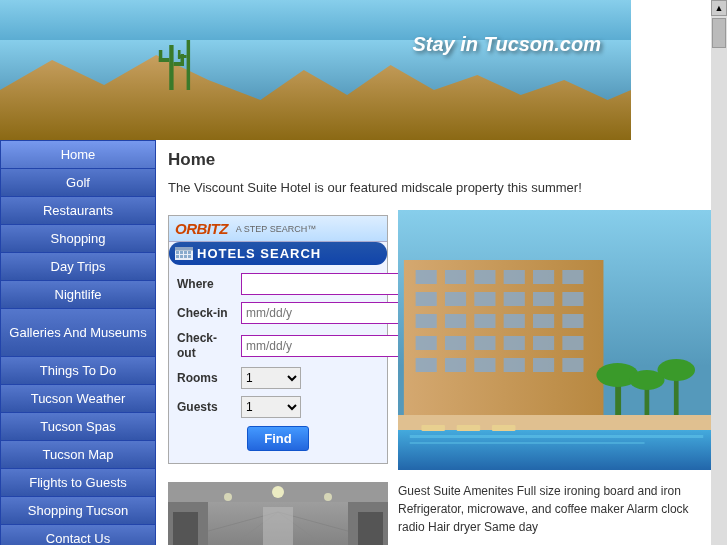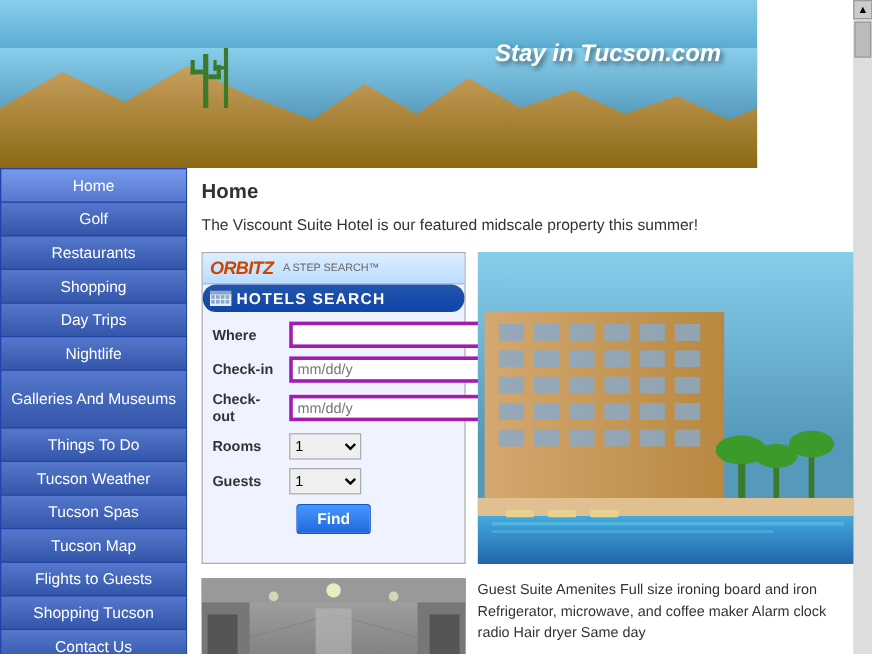--- a/index.html
+++ b/index.html
@@ -79,20 +79,21 @@
       font-size: 13px;
       color: #333;
       margin-bottom: 12px;
       line-height: 1.5;
     }
 
     
     #content-area {
       display: flex;
       gap: 10px;
+      align-items: center;
     }
 
     
     #orbitz-widget {
       width: 220px;
       border: 1px solid #aaa;
       background: #eef3ff;
       flex-shrink: 0;
     }
     #orbitz-header {
@@ -141,21 +142,21 @@
     .form-label {
       font-size: 12px;
       font-weight: bold;
       color: #333;
       width: 58px;
       flex-shrink: 0;
     }
     .form-input {
       flex: 1;
       height: 22px;
-      border: 3px solid #a21caf;
+      border: 1px solid #a21caf;
       background: #fff;
       padding: 2px 4px;
       font-size: 12px;
     }
     .form-select {
       width: 60px;
       height: 22px;
       border: 1px solid #aaa;
       font-size: 12px;
     }

